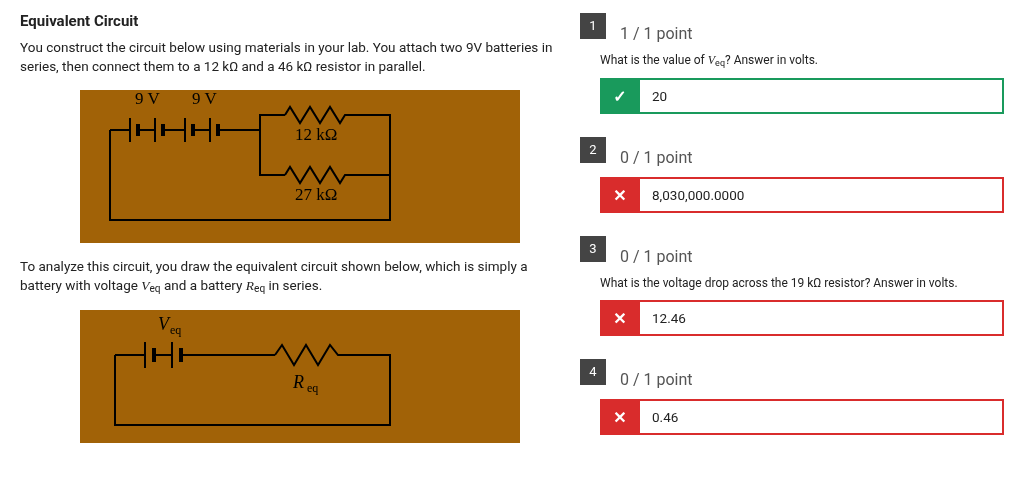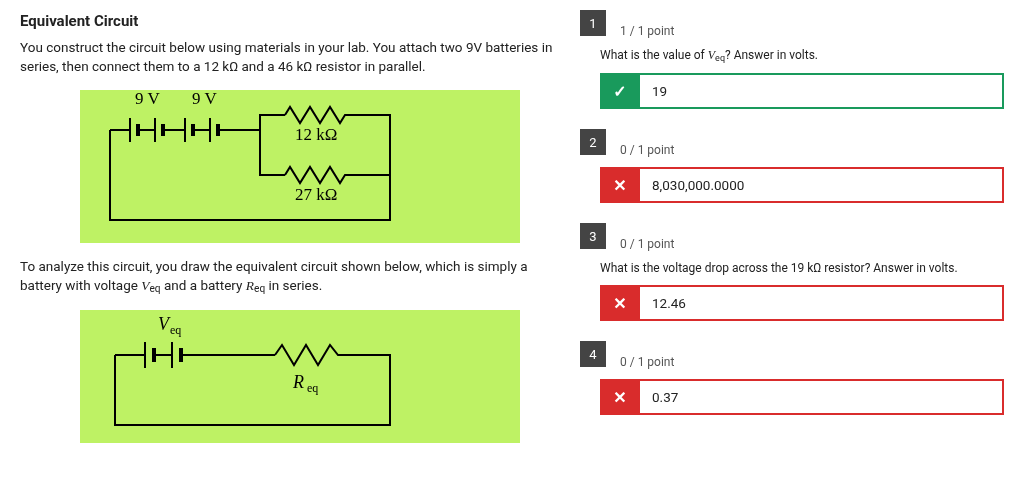--- a/index.html
+++ b/index.html
@@ -1,25 +1,25 @@
 <!DOCTYPE html>
 <html><head>
   <meta charset="utf-8">
   <style>
     * { margin: 0; padding: 0; box-sizing: border-box; }
     body { font-family: -apple-system, BlinkMacSystemFont, "Segoe UI", Roboto, sans-serif; font-size: 14px; color: #222; background: #fff; width: 1024px; height: 502px; overflow: hidden; display: flex; }
     .left-col { width: 580px; padding: 12px 20px 0 20px; }
     .right-col { width: 444px; padding: 8px 16px 0 0; }
     .title { font-weight: 700; font-size: 15px; margin-bottom: 8px; }
     .desc { font-size: 13.5px; line-height: 1.4; margin-bottom: 14px; }
-    .diagram-box { background: #bef264; margin: 0 40px 14px 60px; }
+    .diagram-box { background: #a16207; margin: 0 40px 14px 60px; }
     .q-block { margin-bottom: 18px; position: relative; }
     .q-header { display: flex; align-items: center; gap: 14px; margin-bottom: 10px; }
     .q-num { background: #444; color: #fff; width: 26px; height: 26px; display: flex; align-items: center; justify-content: center; font-size: 13px; }
-    .q-points { font-size: 12px; color: #555; margin-top: 16px; }
+    .q-points { font-size: 16px; color: #555; margin-top: 16px; }
     .q-prompt { font-size: 12px; margin: 0 8px 10px 20px; }
     .answer-row { display: flex; margin: 0 4px 0 20px; height: 36px; }
     .answer-mark { width: 40px; display: flex; align-items: center; justify-content: center; }
     .answer-mark.correct { background: #199a5c; }
     .answer-mark.incorrect { background: #d92c2c; }
     .answer-val { flex: 1; border: 2px solid; border-left: none; display: flex; align-items: center; padding-left: 12px; font-size: 13.5px; }
     .answer-val.correct { border-color: #199a5c; }
     .answer-val.incorrect { border-color: #d92c2c; }
     .check-icon, .x-icon { color: #fff; font-weight: bold; font-size: 16px; }
     .var-v { font-style: italic; font-family: Georgia, serif; }
@@ -104,21 +104,21 @@
       <div class="q-block">
         <div class="q-header">
           <div class="q-num">1</div>
           <div class="q-points">1 / 1 point</div>
         </div>
         <div class="q-prompt"><span>What is the value of </span><span class="var-v">V</span><span class="sub2">eq</span><span>? Answer in volts.</span></div>
         <div class="answer-row">
           <div class="answer-mark correct">
             <span class="check-icon">✓</span>
           </div>
-          <div class="answer-val correct">19</div>
+          <div class="answer-val correct">20</div>
         </div>
       </div>
       <div class="q-block">
         <div class="q-header">
           <div class="q-num">2</div>
           <div class="q-points">0 / 1 point</div>
         </div>
         <div class="answer-row">
           <div class="answer-mark incorrect">
             <span class="x-icon">✕</span>
@@ -141,17 +141,17 @@
       </div>
       <div class="q-block">
         <div class="q-header">
           <div class="q-num">4</div>
           <div class="q-points">0 / 1 point</div>
         </div>
         <div class="answer-row">
           <div class="answer-mark incorrect">
             <span class="x-icon">✕</span>
           </div>
-          <div class="answer-val incorrect">0.37</div>
+          <div class="answer-val incorrect">0.46</div>
         </div>
       </div>
     </div>
 </div>
 
 </body></html>

